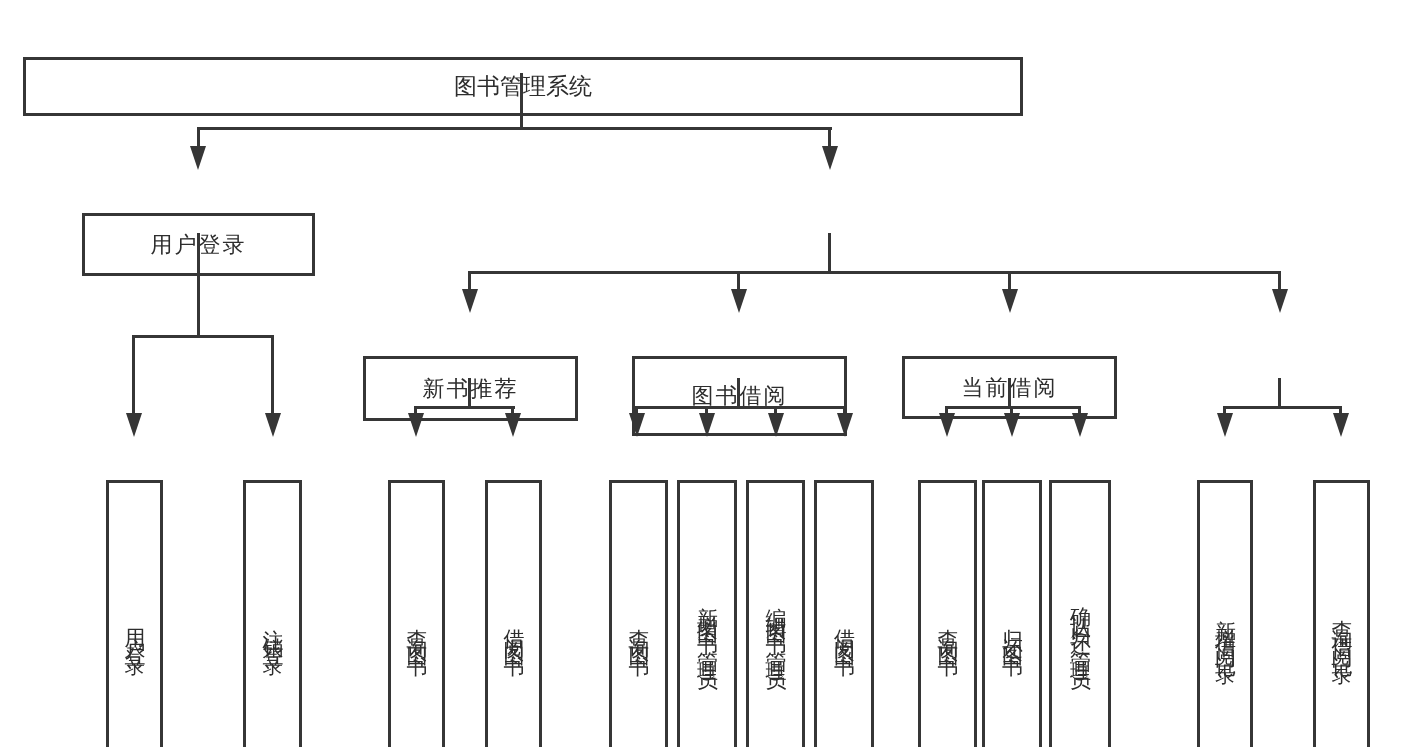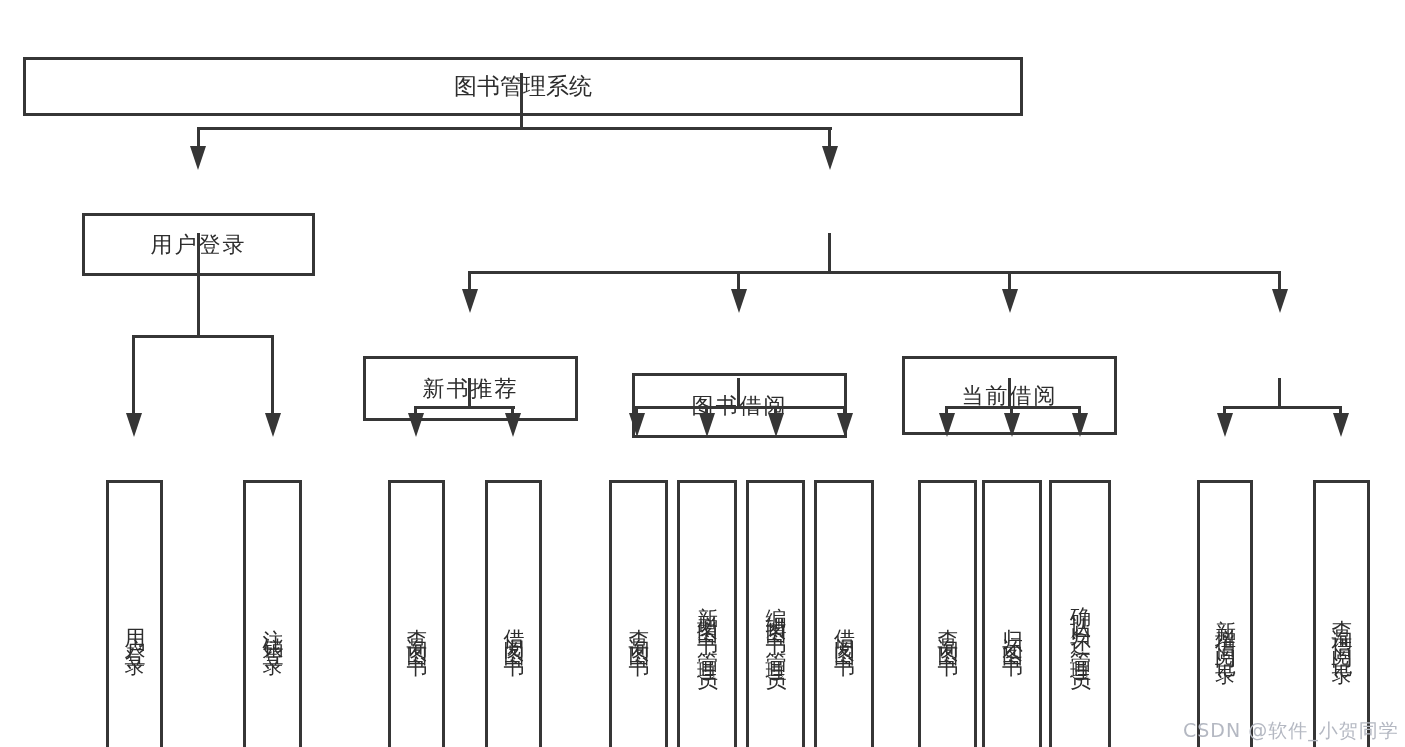--- a/index.html
+++ b/index.html
@@ -44,23 +44,23 @@
 
 <div id="canvas">
 
   <div class="box rootbox" style="left:23px;top:14px;width:1000px;height:59px">图书管理系统</div>
 
   <div class="box hbox" style="left:82px;top:170px;width:233px;height:63px">用户登录</div>
 
 
   <div class="box hbox" style="left:363px;top:313px;width:215px;height:65px">新书推荐</div>
 
-  <div class="box hbox" style="left:632px;top:330px;width:215px;height:65px">图书借阅</div>
+  <div class="box hbox" style="left:632px;top:313px;width:215px;height:80px">图书借阅</div>
 
-  <div class="box hbox" style="left:902px;top:313px;width:215px;height:79px">当前借阅</div>
+  <div class="box hbox" style="left:902px;top:313px;width:215px;height:63px">当前借阅</div>
 
 
   <div class="box leafbox" style="left:106px;top:437px;width:57px;height:300px">
     <span class="vtext">用户登录</span>
   </div>
 
   <div class="box leafbox" style="left:243px;top:437px;width:59px;height:300px">
     <span class="vtext">注销登录</span>
   </div>
 
@@ -160,15 +160,14 @@
   <div class="vline" style="left:1078px;top:406px;height:12px"></div>
   <div class="arrow" style="left:1072px;top:413px"></div>
 
   <div class="vline" style="left:1278px;top:378px;height:31px"></div>
   <div class="hline" style="left:1223px;top:406px;width:119px"></div>
   <div class="vline" style="left:1223px;top:406px;height:12px"></div>
   <div class="arrow" style="left:1217px;top:413px"></div>
   <div class="vline" style="left:1339px;top:406px;height:12px"></div>
   <div class="arrow" style="left:1333px;top:413px"></div>
 
-  <div class="watermark">CSDN @软件_小贺同学</div>
 
 </div>
 
 </body></html>

